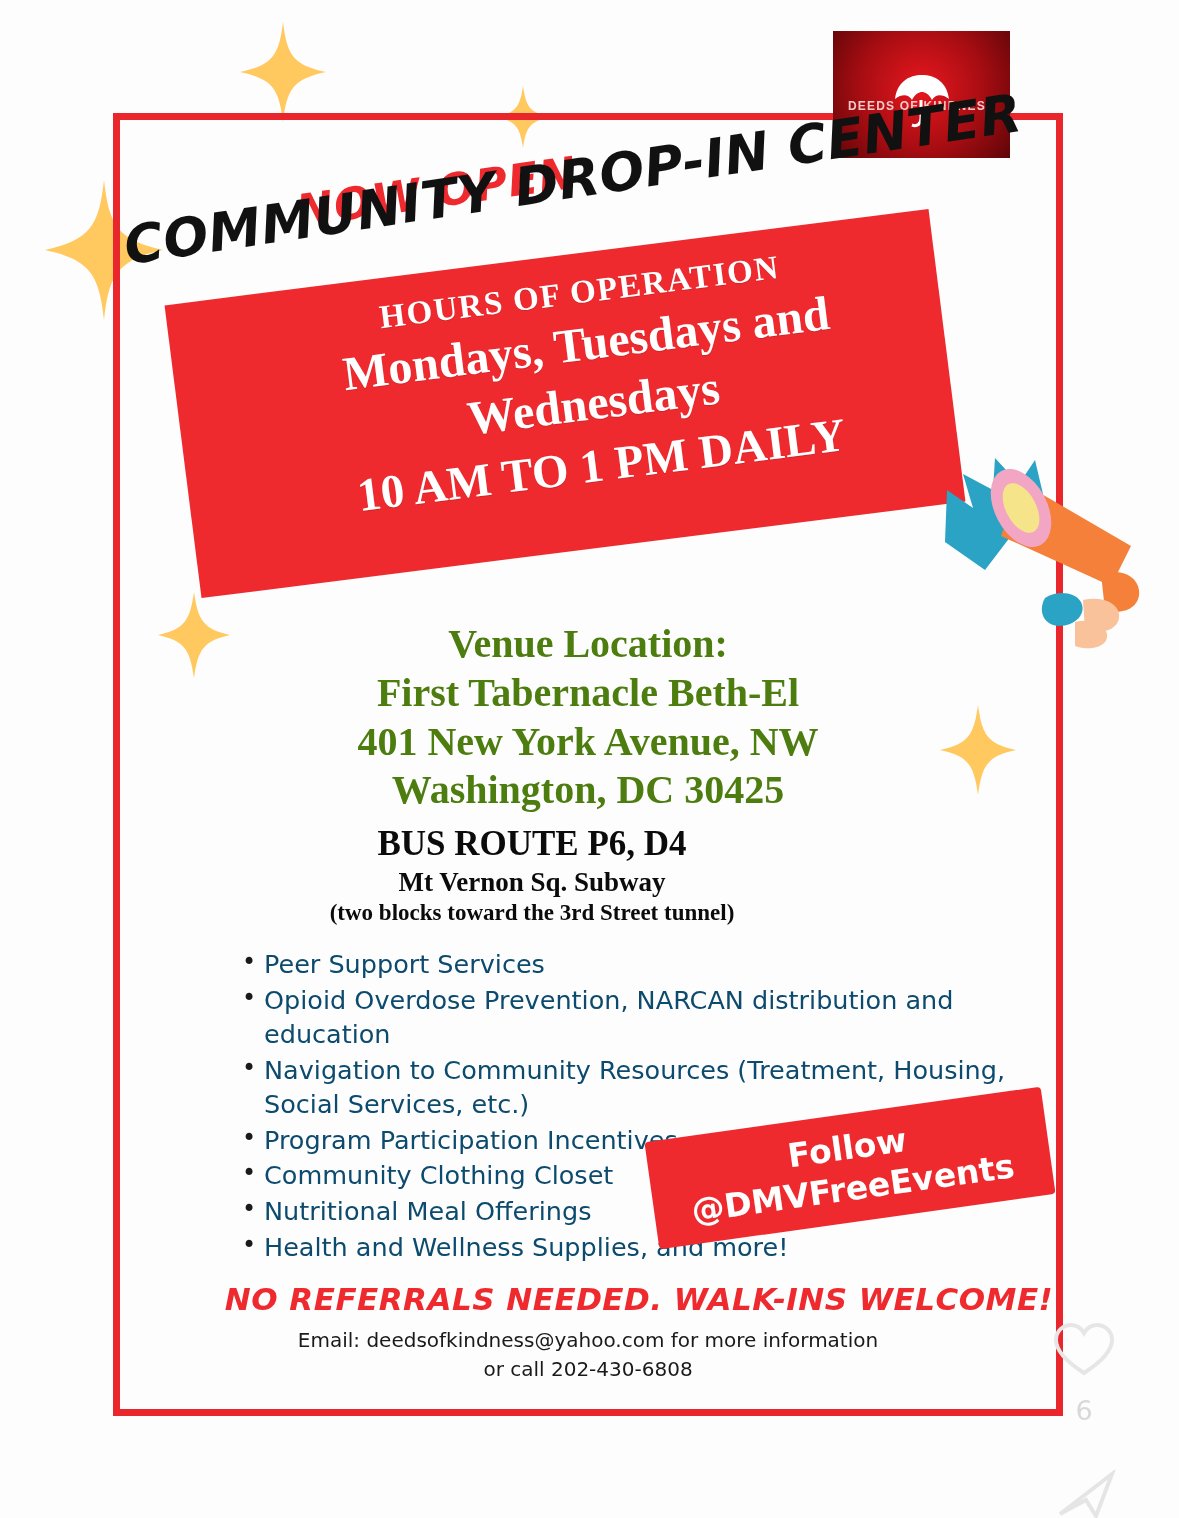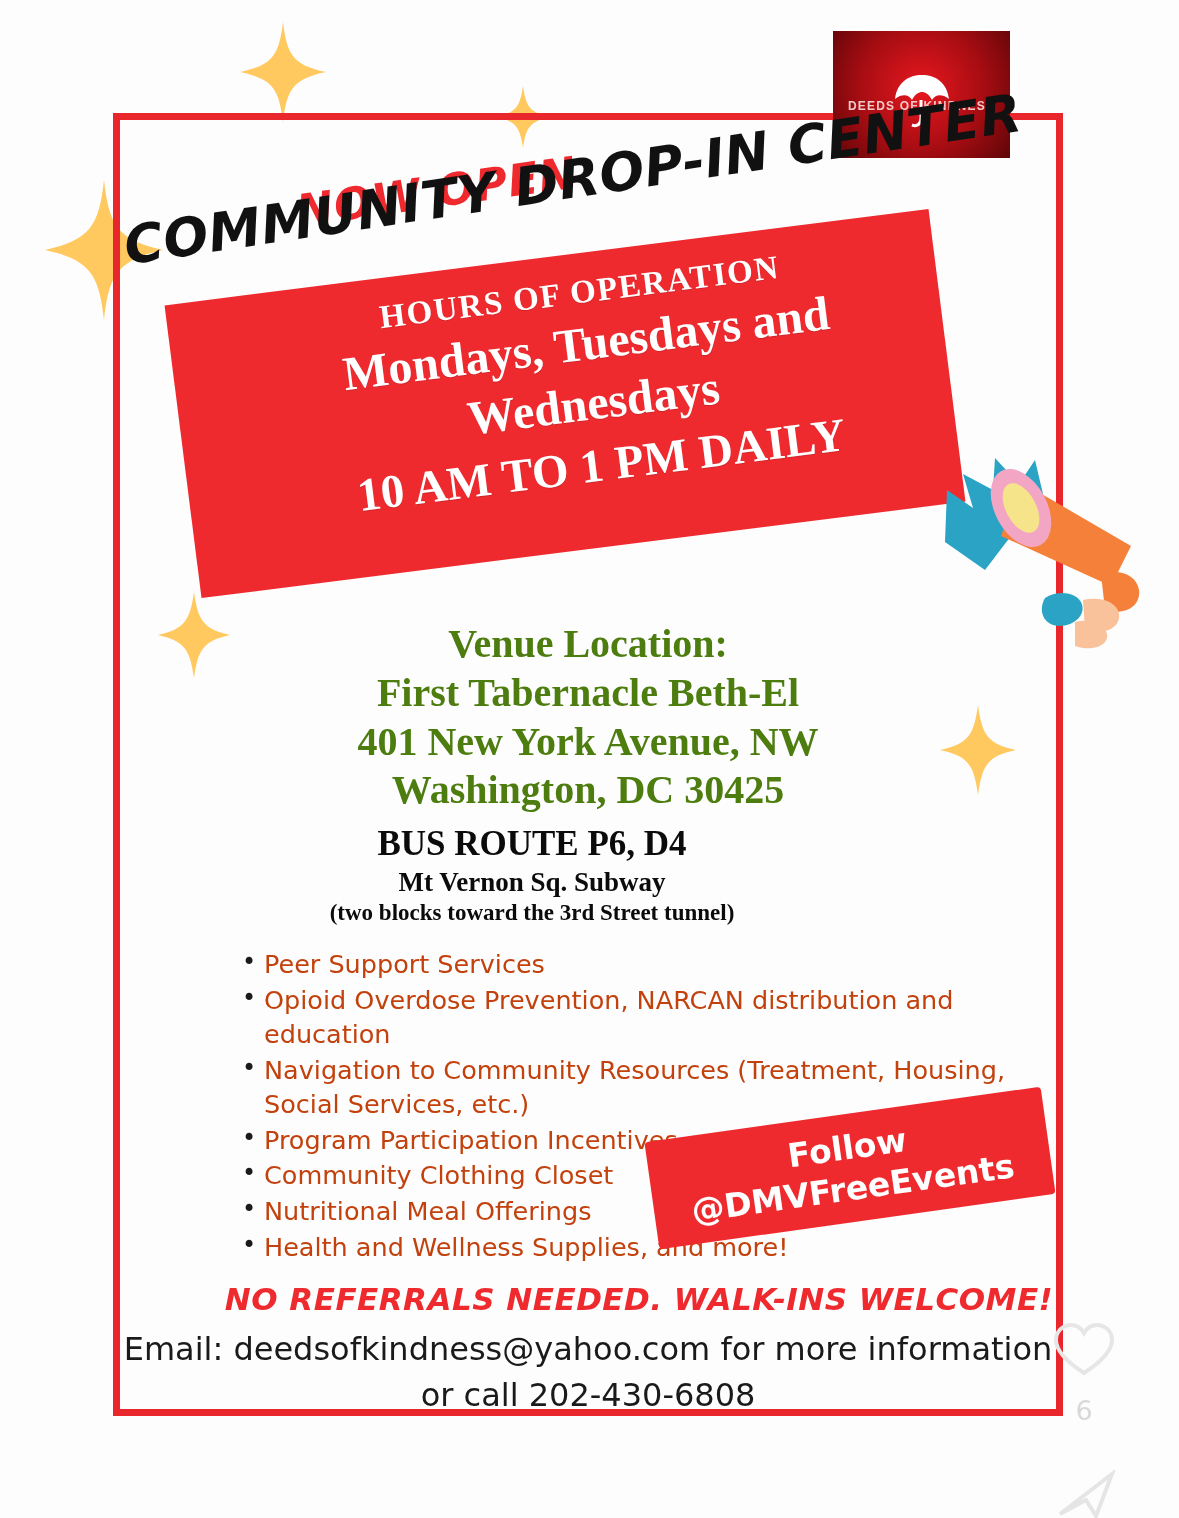--- a/index.html
+++ b/index.html
@@ -152,21 +152,21 @@
   #services {
     position: absolute;
     left: 214px; top: 948px;
     width: 790px;
     margin: 0;
     padding: 0 0 0 28px;
     list-style: none;
     font-family: "DejaVu Sans", sans-serif;
     font-size: 25.5px;
     line-height: 1.33;
-    color: #c2410c;
+    color: #0c4a6e;
   }
   #services li {
     position: relative;
     margin-bottom: 2px;
     padding-left: 22px;
   }
   #services li::before {
     content: "\2022";
     position: absolute;
     left: 0; top: -1px;
@@ -214,21 +214,21 @@
     font-style: italic;
     font-size: 31px;
     letter-spacing: 0.5px;
   }
   #contact {
     position: absolute;
     left: 113px; top: 1326px;
     width: 950px;
     text-align: center;
     font-family: "DejaVu Sans", sans-serif;
-    font-size: 32px;
+    font-size: 20px;
     line-height: 1.45;
     color: #1a1a1a;
   }
 
   
   #heart-button {
     position: absolute;
     left: 1050px; top: 1315px;
     width: 68px; height: 68px;
   }

